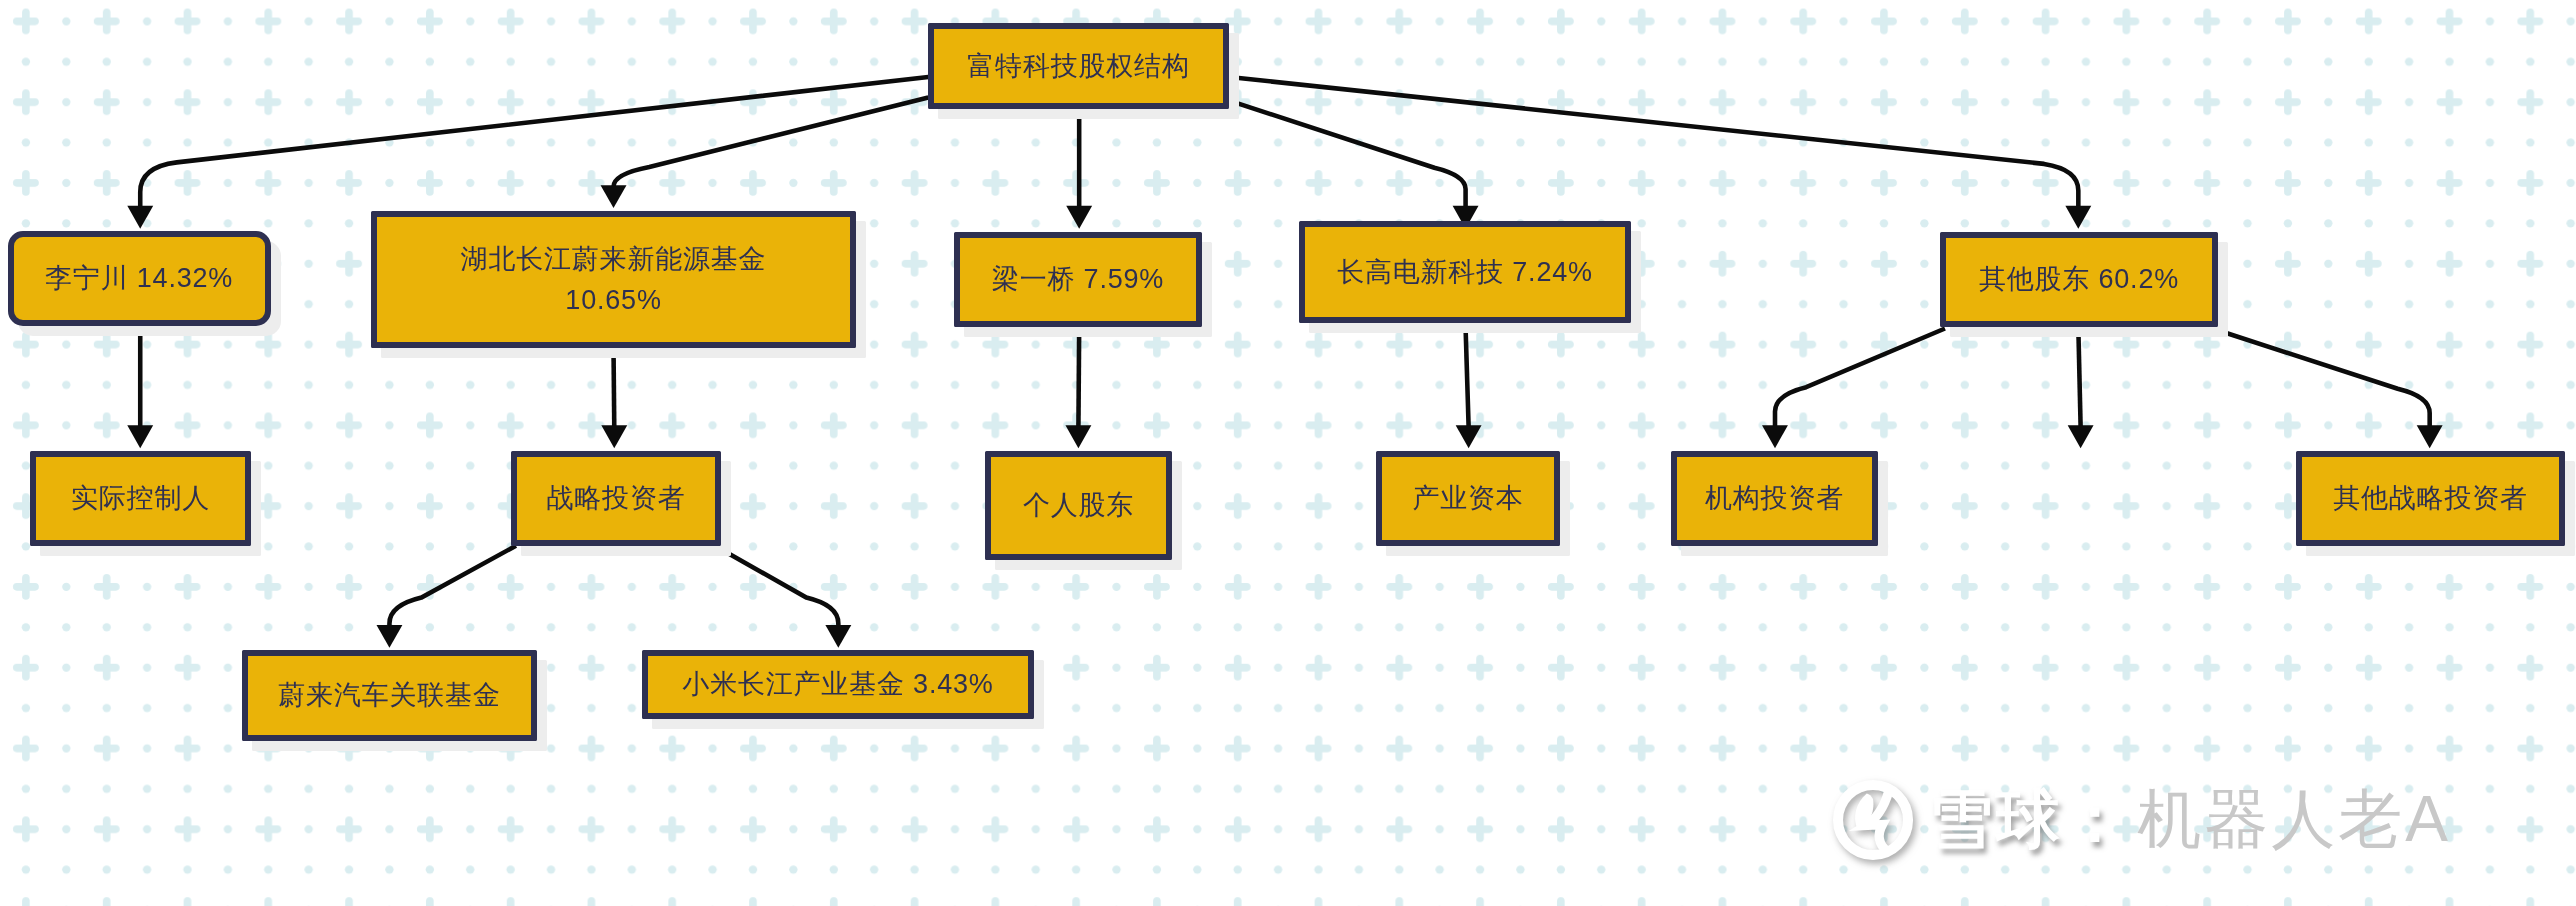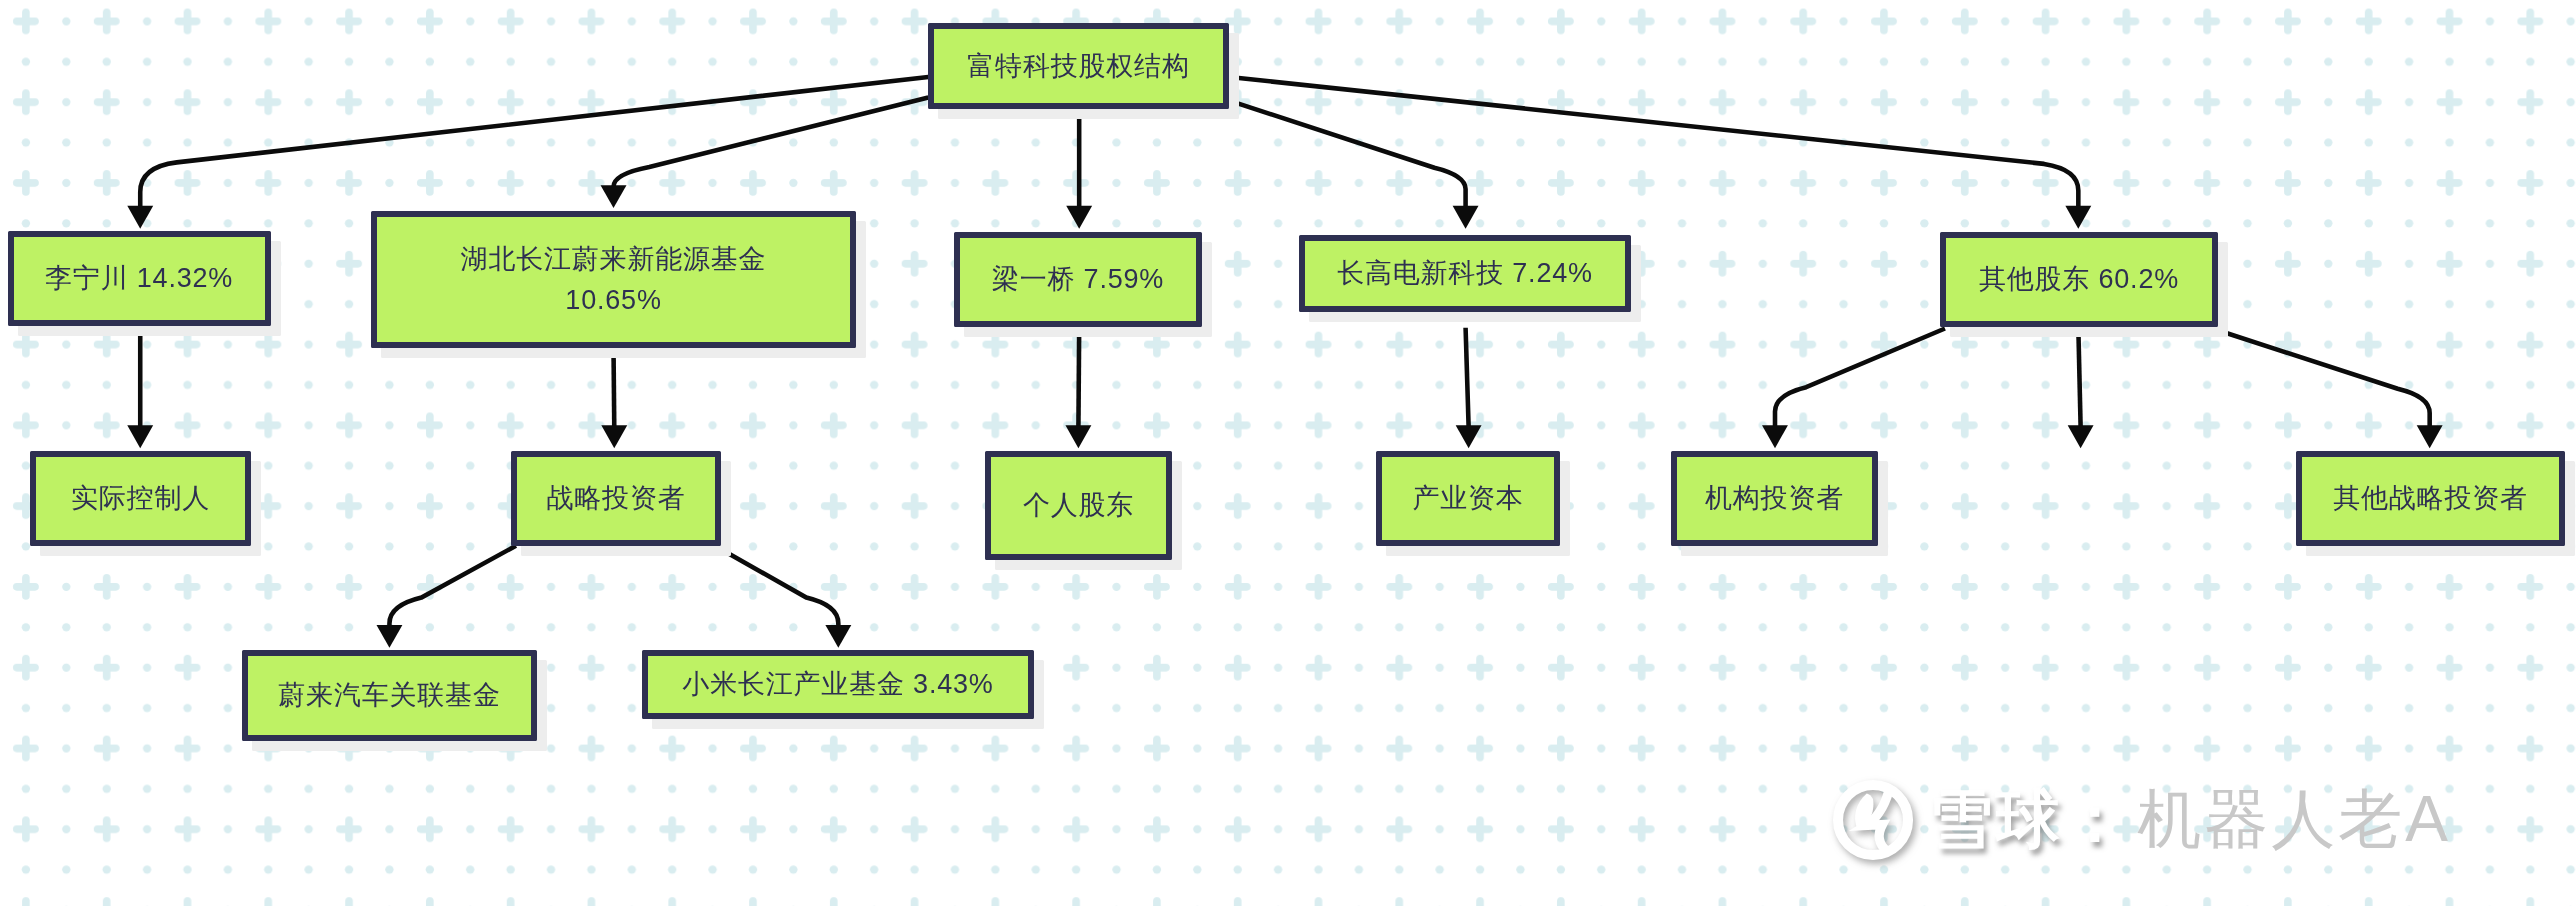--- a/index.html
+++ b/index.html
@@ -3,21 +3,21 @@
 <meta charset="utf-8">
 <style>
   html,body{margin:0;padding:0;background:#fff;}
   .canvas{
     position:relative;width:2576px;height:907px;overflow:hidden;
     font-family:"Liberation Sans","DejaVu Sans",sans-serif;background:#ffffff;
   }
   .wires{position:absolute;left:0;top:0;width:2576px;height:907px;}
   .node{
     position:absolute;display:flex;align-items:center;justify-content:center;
-    background:#bef264;border:6.1px solid #2e3051;border-radius:1.5px;
+    background:#eab308;border:6.1px solid #2e3051;border-radius:1.5px;
     box-shadow:10px 10px 0 #ededed;box-sizing:border-box;
     color:#2e3051;font-size:27px;font-weight:500;letter-spacing:0.8px;
     text-align:center;line-height:1.5;z-index:2;
   }
   .node .lbl{padding:0 7.6px;}
   .watermark{
     position:absolute;left:1831px;top:776px;display:flex;align-items:center;z-index:3;
   }
   .wm-logo{width:84px;height:84px;filter:drop-shadow(3px 4.6px 3.8px rgba(90,90,90,.5));}
   .wm-site{
@@ -81,34 +81,34 @@
       <polygon points="3171,558 3205,558 3188,588"></polygon>
       <polygon points="494,820 528,820 511,850"></polygon>
       <polygon points="1083,820 1117,820 1100,850"></polygon>
     </g>
   </svg>
 
   <div class="node" style="left:928px;top:23px;width:301px;height:86px;">
     <span class="lbl">富特科技股权结构</span>
   </div>
 
-  <div class="node" style="left:7.6px;top:231px;width:263px;height:95px;">
+  <div class="node" style="left:7.6px;top:231px;width:263px;height:95px;border-radius:15px;">
     <span class="lbl">李宁川 14.32%</span>
   </div>
 
   <div class="node" style="left:371px;top:211px;width:485px;height:137px;flex-direction:column;">
     <span class="lbl">湖北长江蔚来新能源基金</span>
     <span class="lbl">10.65%</span>
   </div>
 
   <div class="node" style="left:954px;top:232px;width:248px;height:95px;">
     <span class="lbl">梁一桥 7.59%</span>
   </div>
 
-  <div class="node" style="left:1299px;top:235px;width:332px;height:77px;">
+  <div class="node" style="left:1299px;top:221px;width:332px;height:102px;">
     <span class="lbl">长高电新科技 7.24%</span>
   </div>
 
   <div class="node" style="left:1940px;top:232px;width:278px;height:95px;">
     <span class="lbl">其他股东 60.2%</span>
   </div>
 
   <div class="node" style="left:30px;top:451px;width:221px;height:95px;">
     <span class="lbl">实际控制人</span>
   </div>

